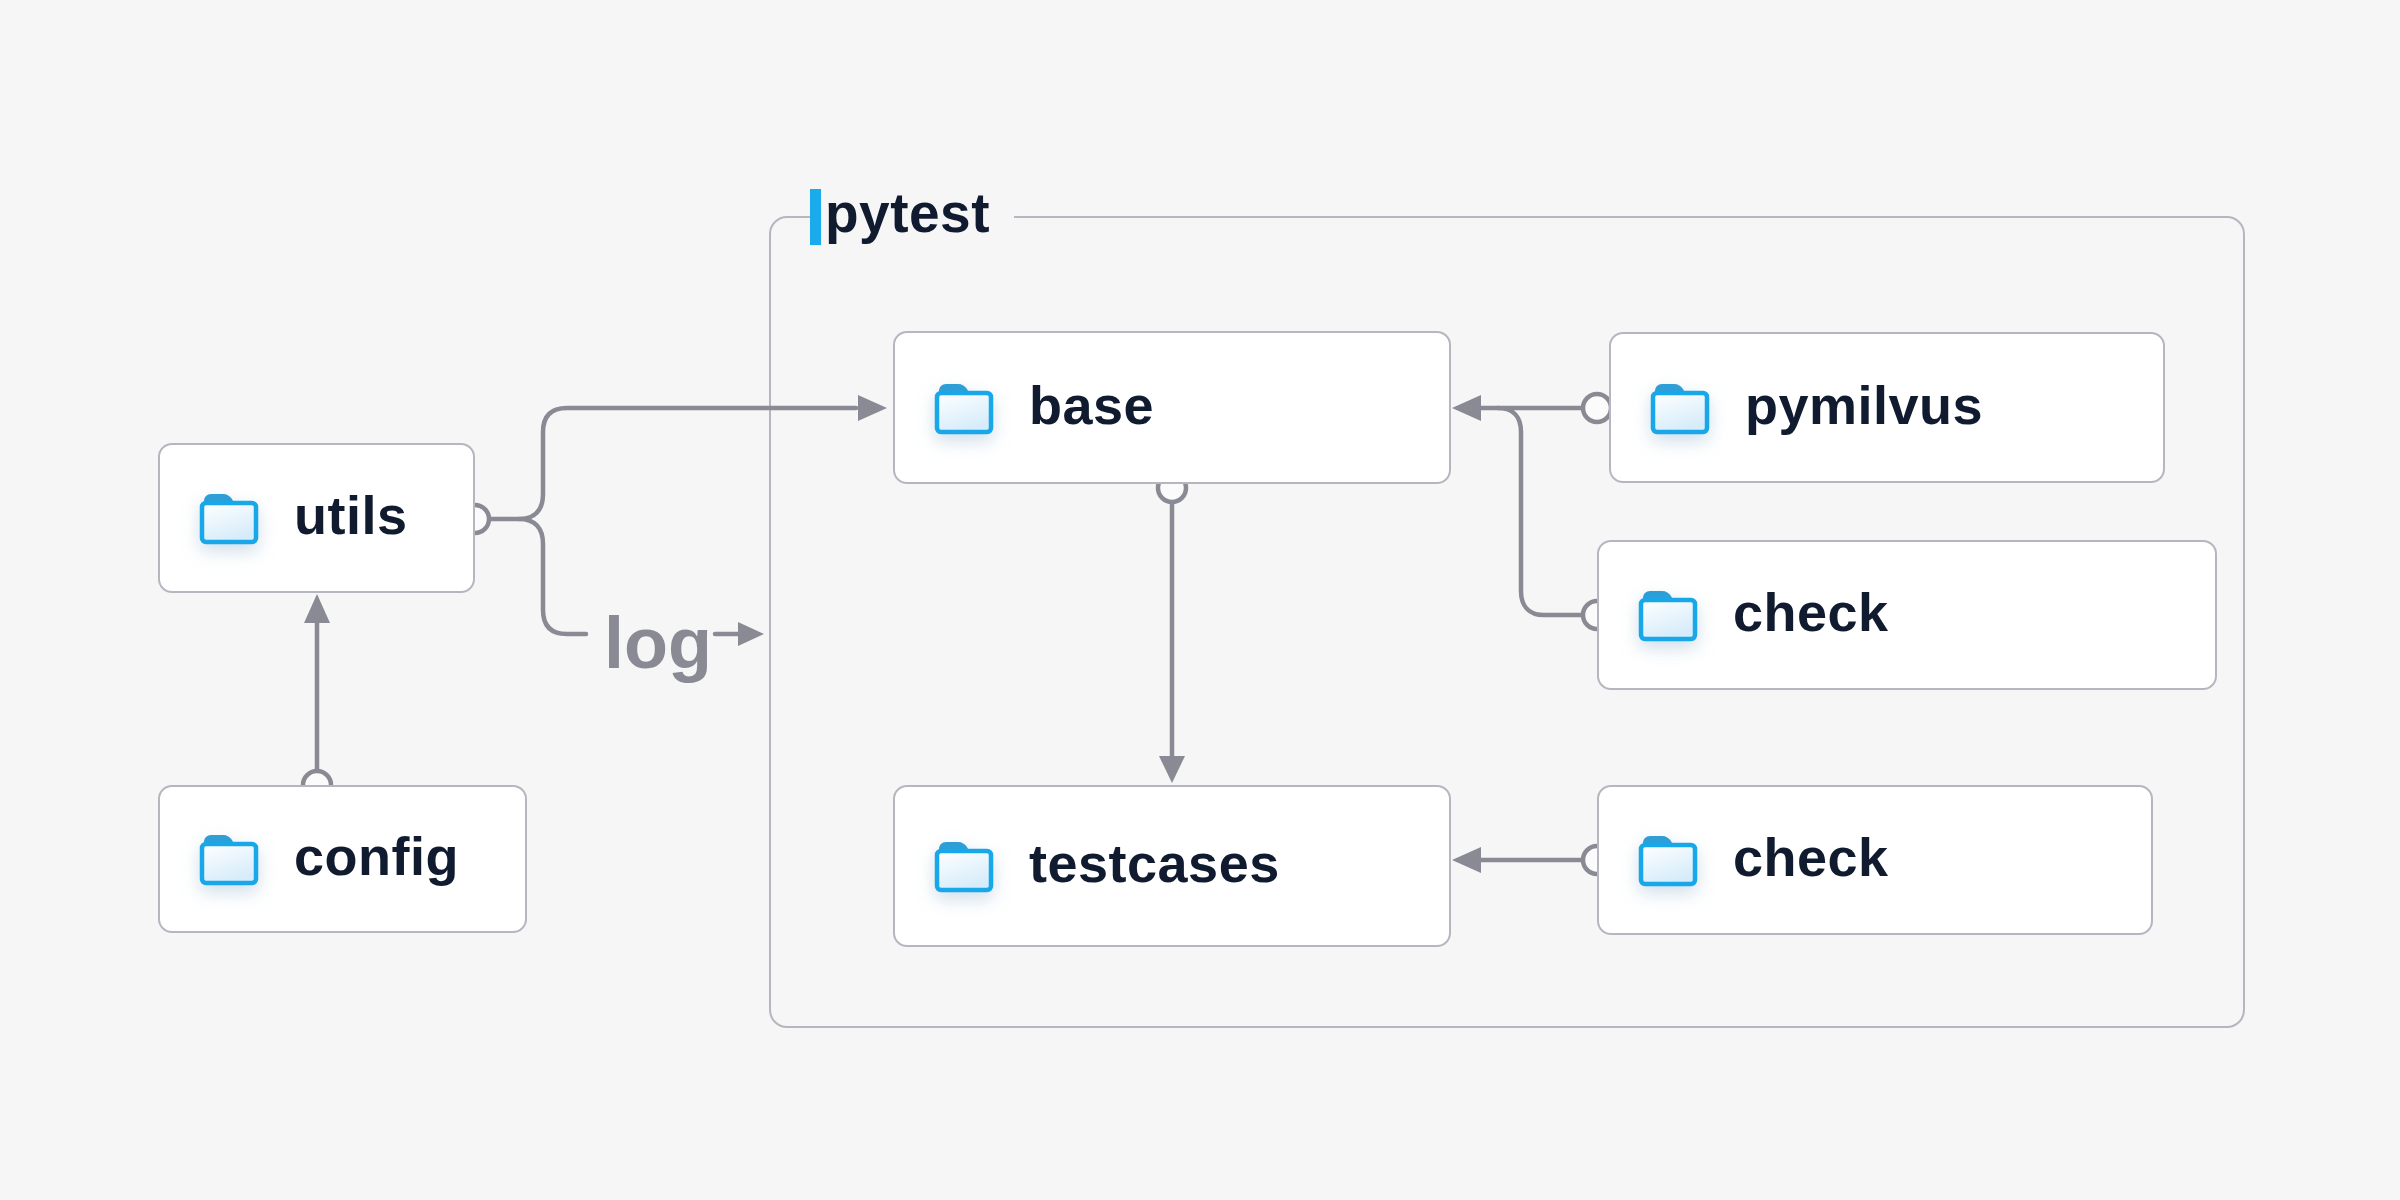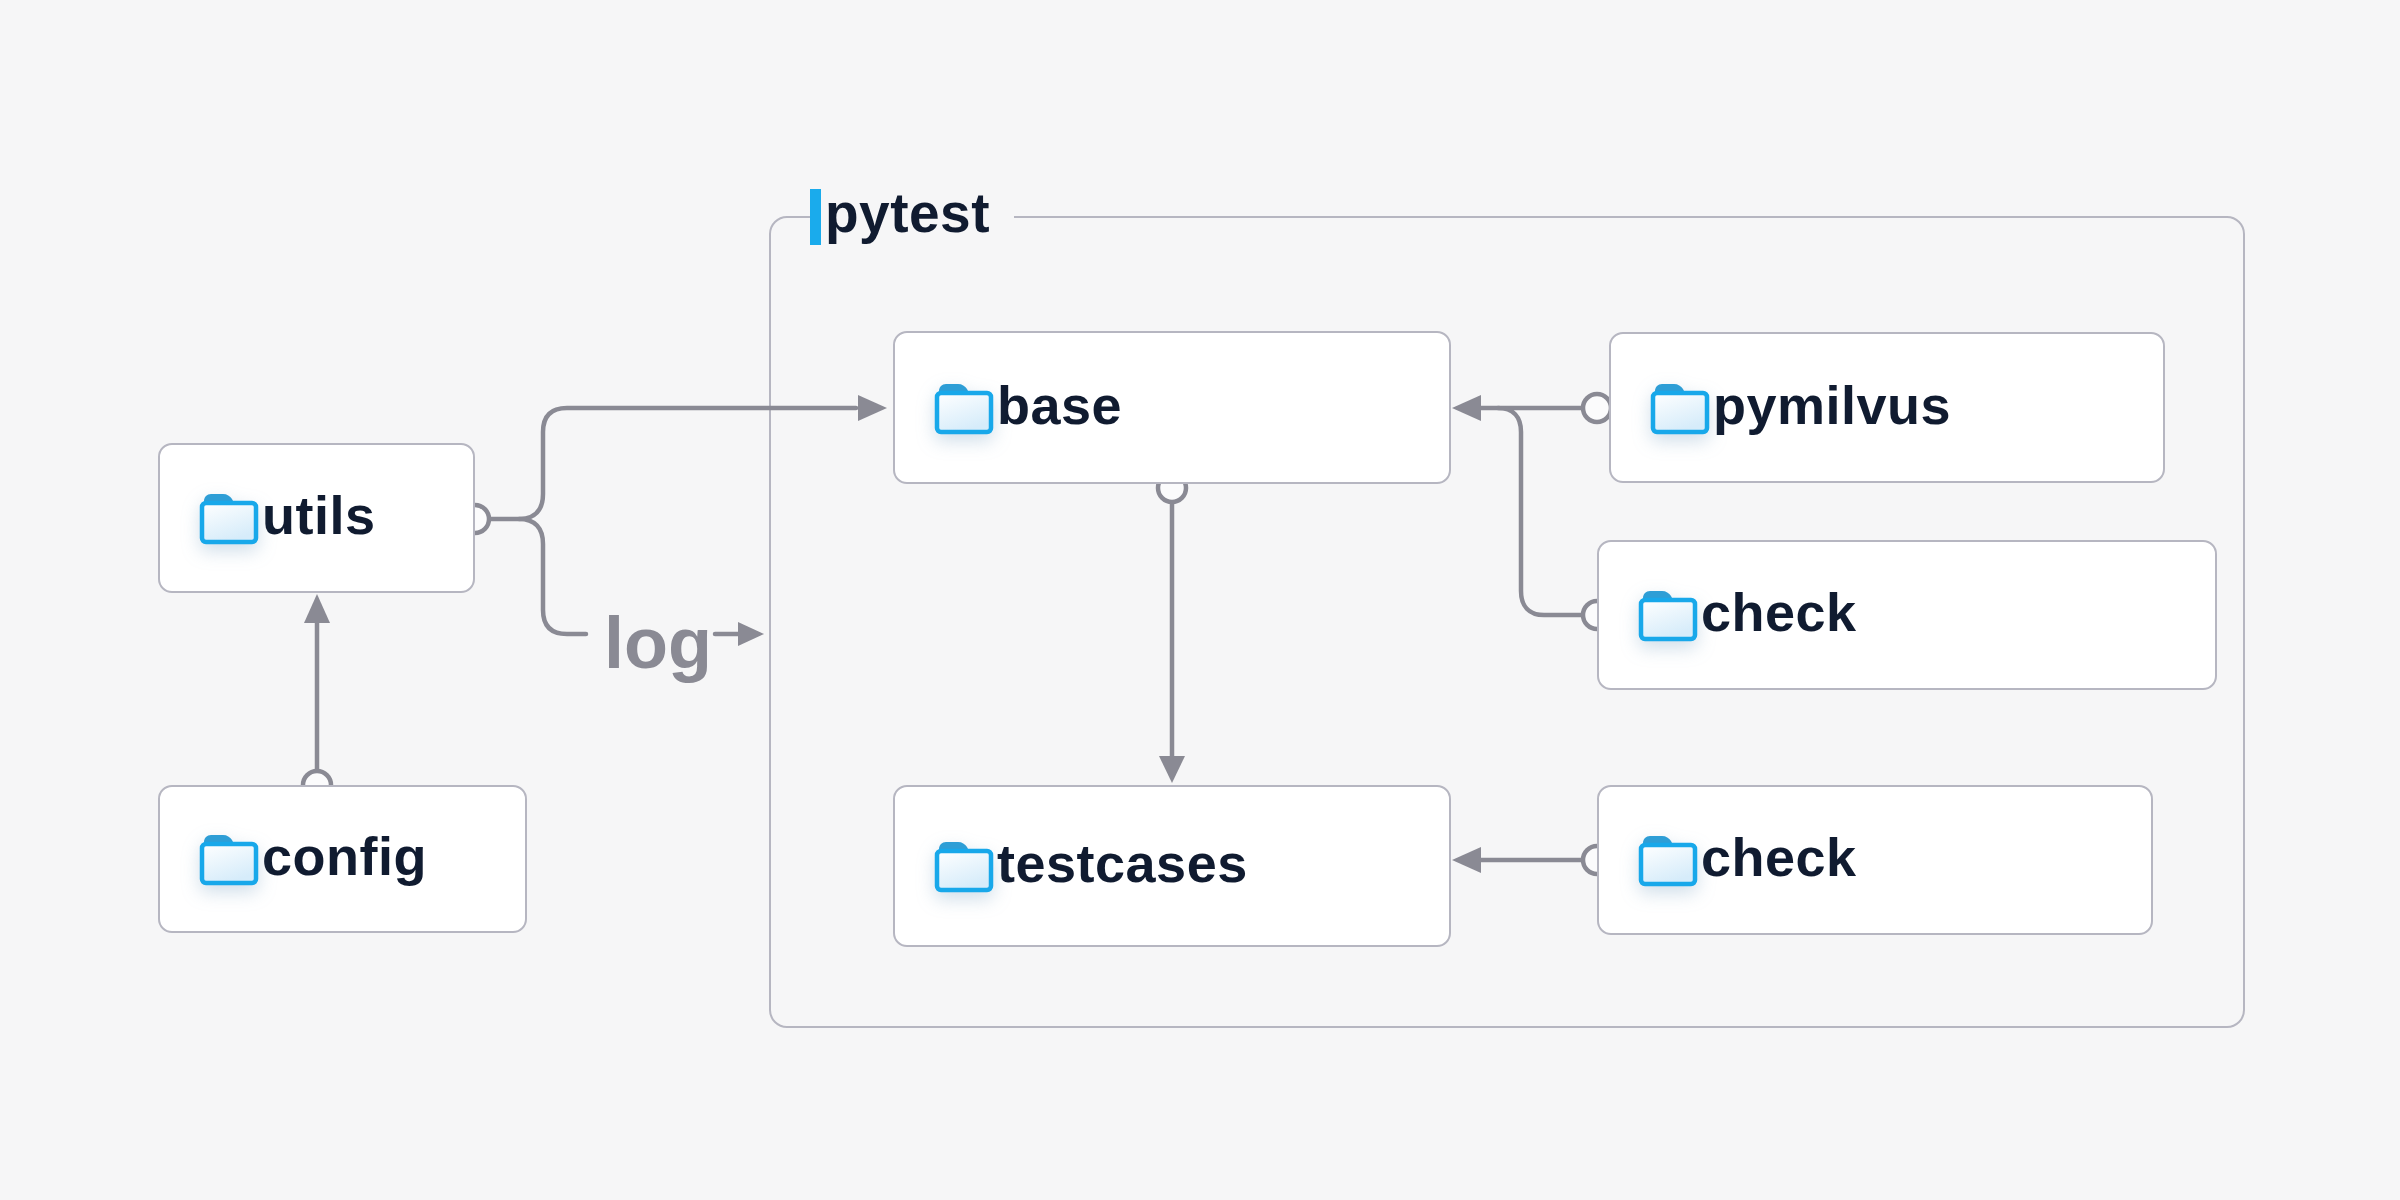--- a/index.html
+++ b/index.html
@@ -46,20 +46,21 @@
     padding-bottom: 4px;
   }
   .node {
     position: absolute;
     background: #ffffff;
     border: 2px solid #b6b6c1;
     border-radius: 14px;
     display: flex;
     align-items: center;
     padding-left: 36px;
+    gap: 32px;
   }
   .node .node-label {
     font-size: 54px;
     font-weight: 700;
     color: #101b30;
     letter-spacing: 0.5px;
     line-height: 1;
     padding-bottom: 6px;
   }
   .folder-icon {

